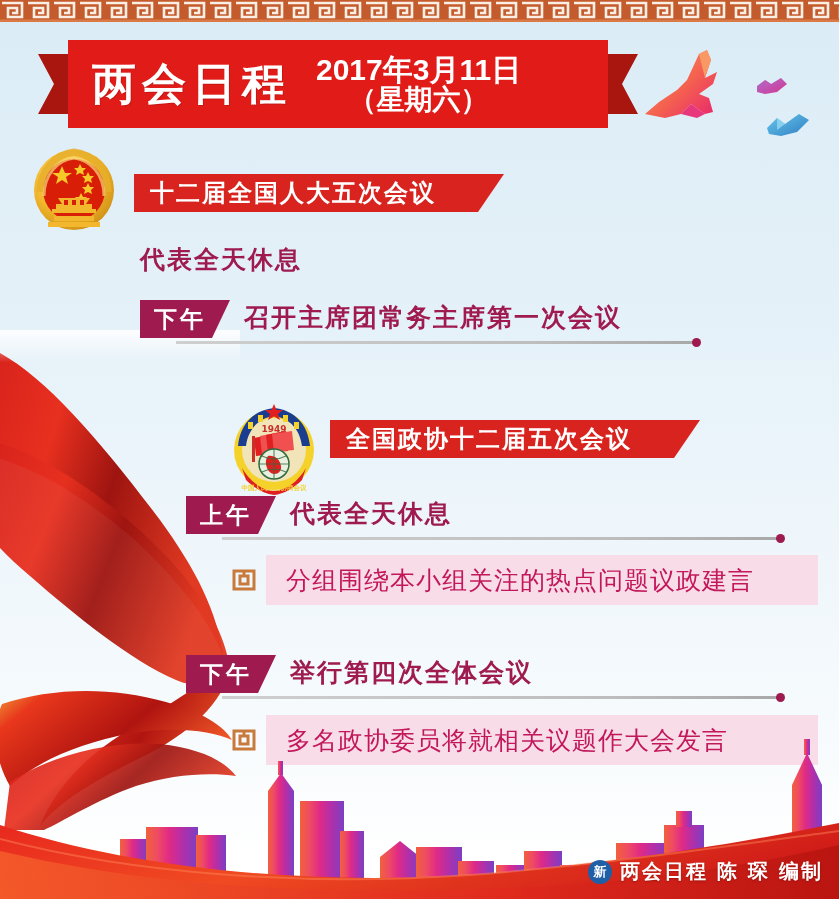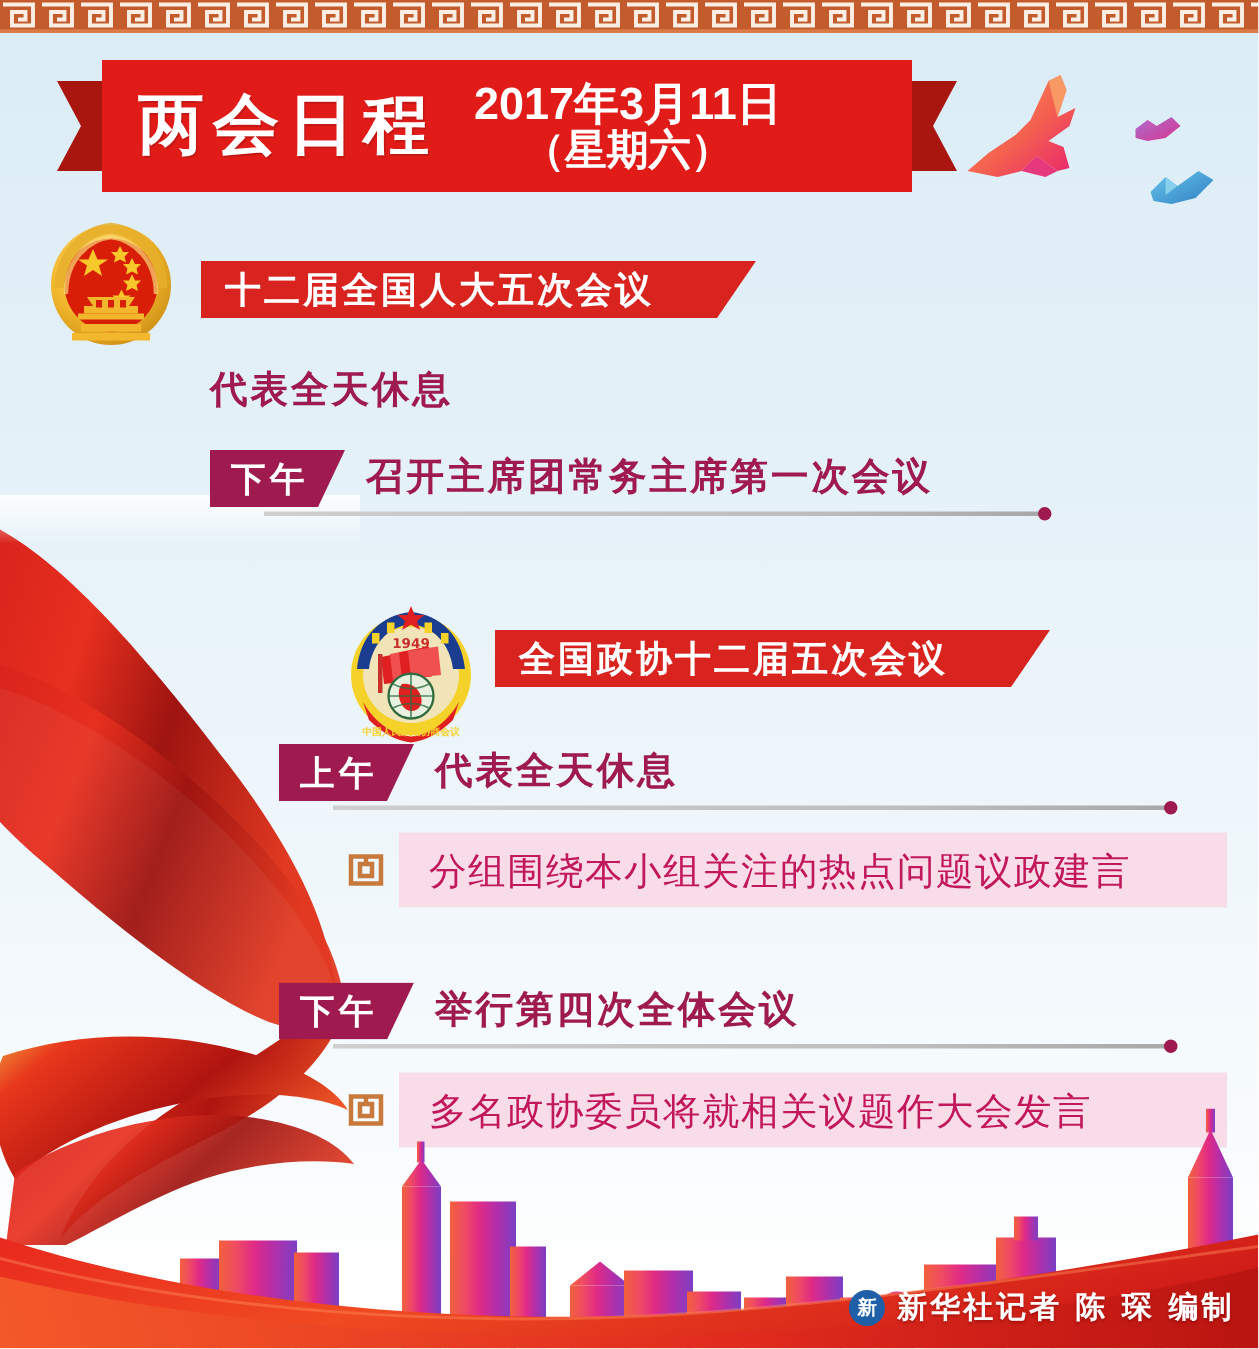--- a/index.html
+++ b/index.html
@@ -481,16 +481,16 @@
 
     <path d="M0,86 C140,132 330,150 520,132 C660,118 760,100 839,84 L839,160 L0,160 Z" fill="url(#waveg)"></path>
     <path d="M0,112 C160,150 360,160 560,146 C680,138 770,122 839,106 L839,160 L0,160 Z" fill="url(#waveg2)" opacity=".92"></path>
     <path d="M0,100 C130,134 300,148 470,136 C600,126 720,108 839,92" fill="none" stroke="#ff8a5c" stroke-width="2" opacity=".45"></path>
   </svg>
 
   <div class="credit">
     <div class="xh-logo">
       <span>新</span>
     </div>
-    <div class="credit-text">新华社记者 陈 琛 编制</div>
+    <div class="credit-text">两会日程 陈 琛 编制</div>
   </div>
 
 </div>
 
 </body></html>

